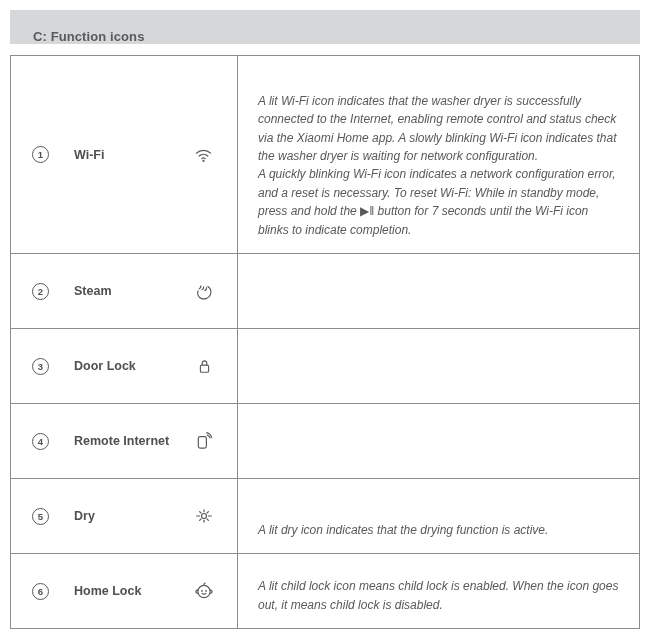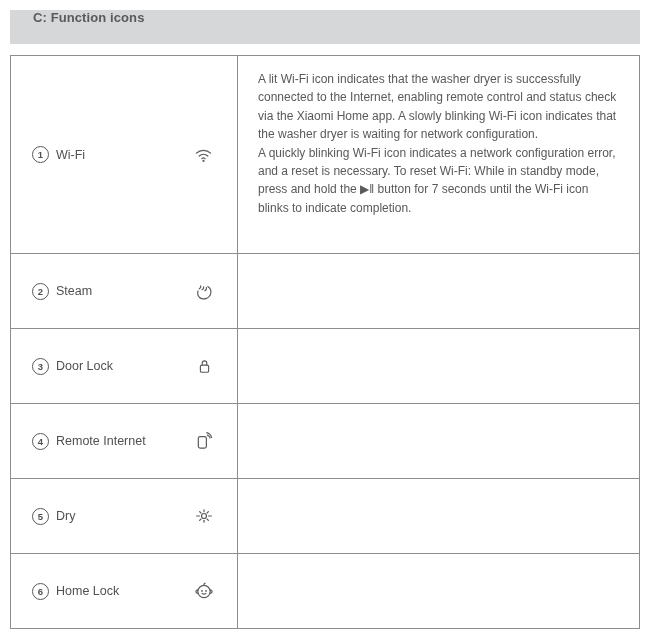--- a/index.html
+++ b/index.html
@@ -6,21 +6,21 @@
   body{
     width:650px;height:643px;
     font-family:"Liberation Sans","DejaVu Sans",sans-serif;
     color:#58595b;
     -webkit-font-smoothing:antialiased;
     position:relative;
   }
   .section-header{
     position:absolute;left:10px;top:10px;width:630px;height:34px;
     background:#d6d7d9;
-    display:flex;align-items:flex-start;
+    display:flex;align-items:flex-end;
     padding-left:23px;box-sizing:border-box;
   }
   .section-header span{
     font-size:13px;font-weight:bold;color:#595a5c;letter-spacing:.1px;
   }
   .fn-table{
     position:absolute;left:10px;top:55px;width:630px;
     border:1px solid #8b8d8f;
     box-sizing:border-box;
     background:#fff;
@@ -40,33 +40,34 @@
     padding-left:21px;padding-right:22px;
   }
   .num{
     width:17px;height:17px;min-width:17px;
     border:1.2px solid #58595b;border-radius:50%;
     display:flex;align-items:center;justify-content:center;
     font-size:9.5px;font-weight:bold;color:#4f5052;
     box-sizing:border-box;
   }
   .fn-label{
-    margin-left:7px;
-    font-size:12.5px;font-weight:normal;color:#4f5052;
+    margin-left:25px;
+    font-size:12.5px;font-weight:bold;color:#4f5052;
     white-space:nowrap;
   }
   .fn-icon{
     margin-left:auto;
     display:flex;align-items:center;justify-content:center;
   }
   .fn-icon svg{display:block;}
   .cell-right{
     flex:1;box-sizing:border-box;
-    display:flex;align-items:flex-start;
+    display:flex;align-items:flex-end;
     padding:14px 18px 14px 20px;
+    font-style:italic;
   }
   .desc{
     font-size:12px;line-height:18.4px;color:#58595b;
     white-space:pre-line;
   }
   .ico{stroke:#5a5b5d;fill:none;stroke-width:1.3;stroke-linecap:round;stroke-linejoin:round;}
   .ico-fill{fill:#5a5b5d;stroke:none;}
 </style>
 </head>
 <body>
@@ -149,33 +150,39 @@
           <path class="ico" d="M12 16.7 V18.8"></path>
           <path class="ico" d="M3.9 12 H7.1"></path>
           <path class="ico" d="M16.9 12 H20.1"></path>
           <path class="ico" d="M7.2 7.2 L8.7 8.7"></path>
           <path class="ico" d="M15.3 15.3 L16.8 16.8"></path>
           <path class="ico" d="M16.8 7.2 L15.3 8.7"></path>
           <path class="ico" d="M8.7 15.3 L7.2 16.8"></path>
         </svg>
       </span>
     </div>
+    <div class="cell-right">
+      <div class="desc">A lit dry icon indicates that the drying function is active.</div>
+    </div>
   </div>
 
   <div class="row row-std">
     <div class="cell-left">
       <span class="num">6</span>
       <span class="fn-label">Home Lock</span>
       <span class="fn-icon">
         <svg width="22" height="22" viewBox="0 0 24 24">
           <circle class="ico" cx="12" cy="12.6" r="6.7"></circle>
           <path class="ico" d="M5.5 10.8 q-2.4 .5 -2.4 1.9 q0 1.4 2.4 1.9"></path>
           <path class="ico" d="M18.5 10.8 q2.4 .5 2.4 1.9 q0 1.4 -2.4 1.9"></path>
           <path class="ico" d="M12 5.9 q-.5 -1.8 1.2 -2.5"></path>
           <circle class="ico-fill" cx="9.8" cy="11.9" r=".95"></circle>
           <circle class="ico-fill" cx="14.2" cy="11.9" r=".95"></circle>
           <path class="ico" d="M9.9 14.6 q2.1 1.7 4.2 0"></path>
         </svg>
       </span>
     </div>
+    <div class="cell-right">
+      <div class="desc">A lit child lock icon means child lock is enabled. When the icon goes out, it means child lock is disabled.</div>
+    </div>
   </div>
 
 </div>
 
 </body></html>

